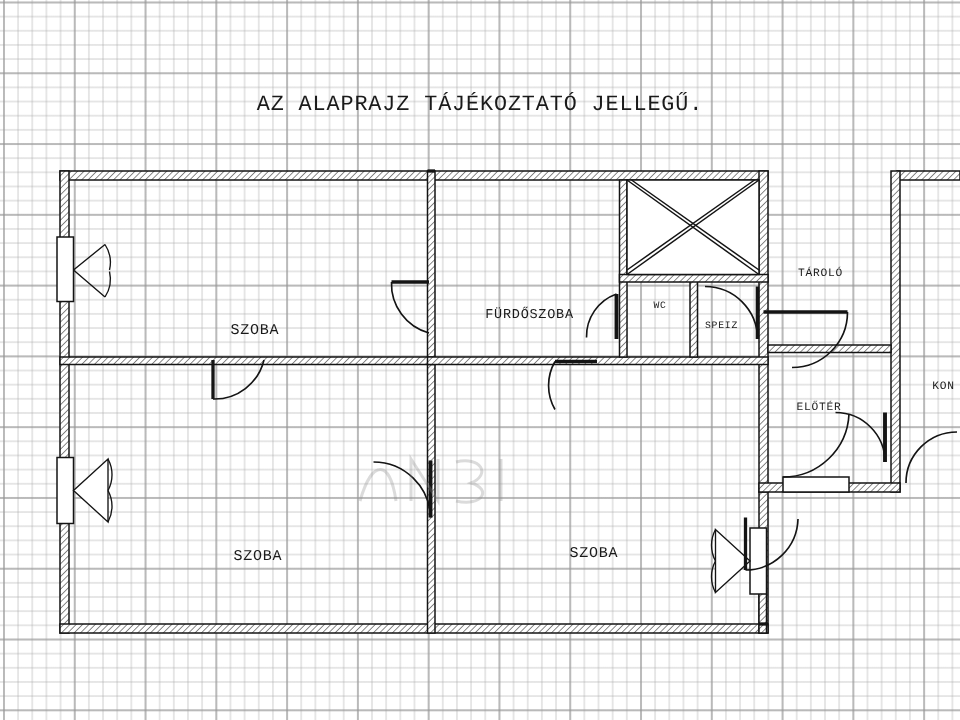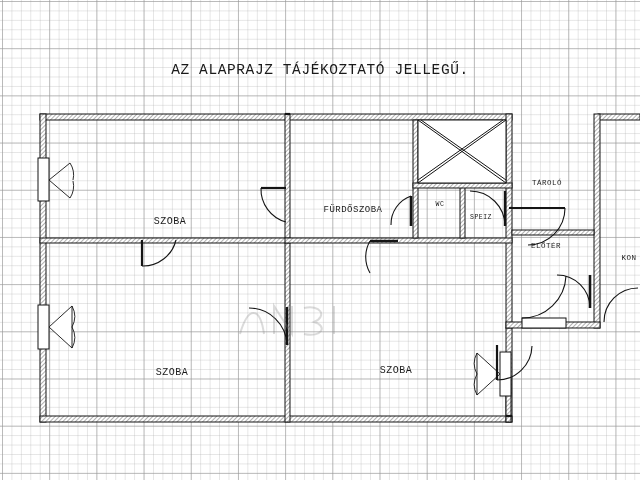--- a/index.html
+++ b/index.html
@@ -216,17 +216,17 @@
   <div class="room-label lbl-big" style="left:396px; top:322px;">SZOBA</div>
 
   <div class="room-label lbl-med" style="left:353px; top:175px;margin-top:35px;">FÜRDŐSZOBA</div>
 
   <div class="room-label lbl-tiny" style="left:440px; top:204px;">WC</div>
 
   <div class="room-label lbl-tiny" style="left:481px; top:217px;">SPEIZ</div>
 
   <div class="room-label lbl-small" style="left:547px; top:155px;margin-top:28px;">TÁROLÓ</div>
 
-  <div class="room-label lbl-small" style="left:546px; top:246px;">ELŐTÉR</div>
+  <div class="room-label lbl-small" style="left:546px; top:272px;">ELŐTÉR</div>
 
   <div class="room-label lbl-small" style="left:629px; top:214px;margin-top:44px;">KON</div>
 
 </div>
 
 </body></html>

